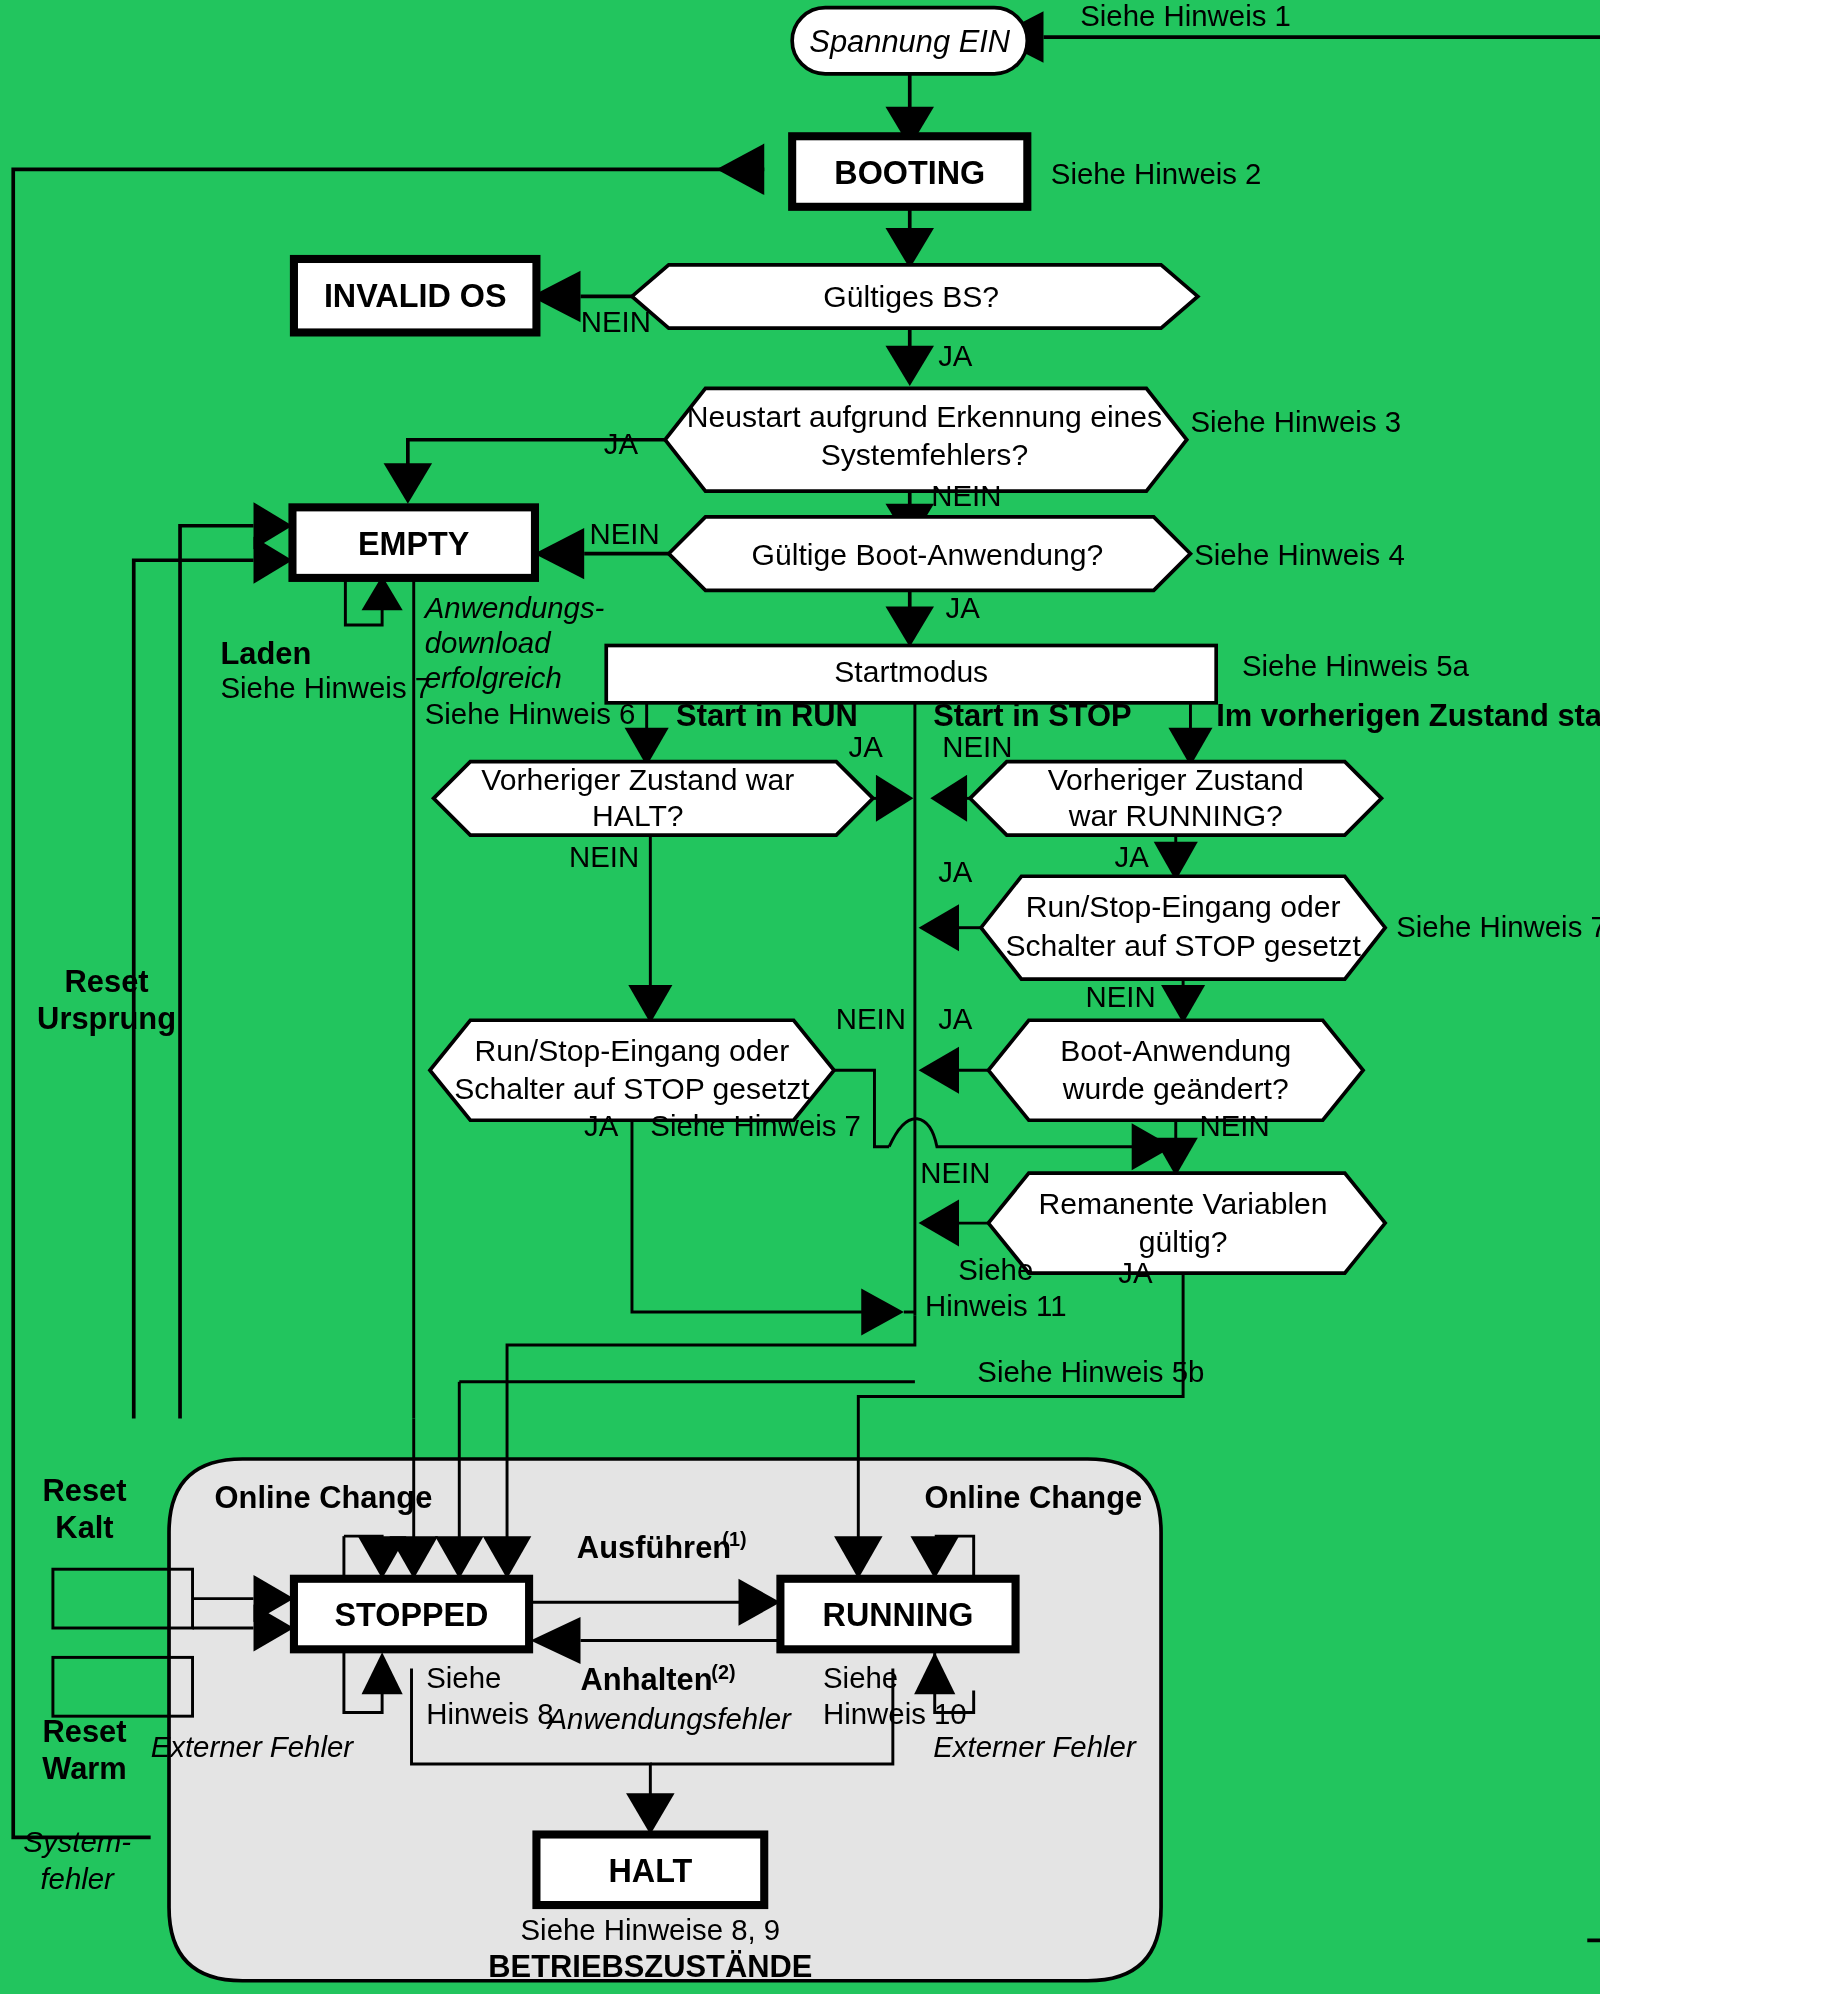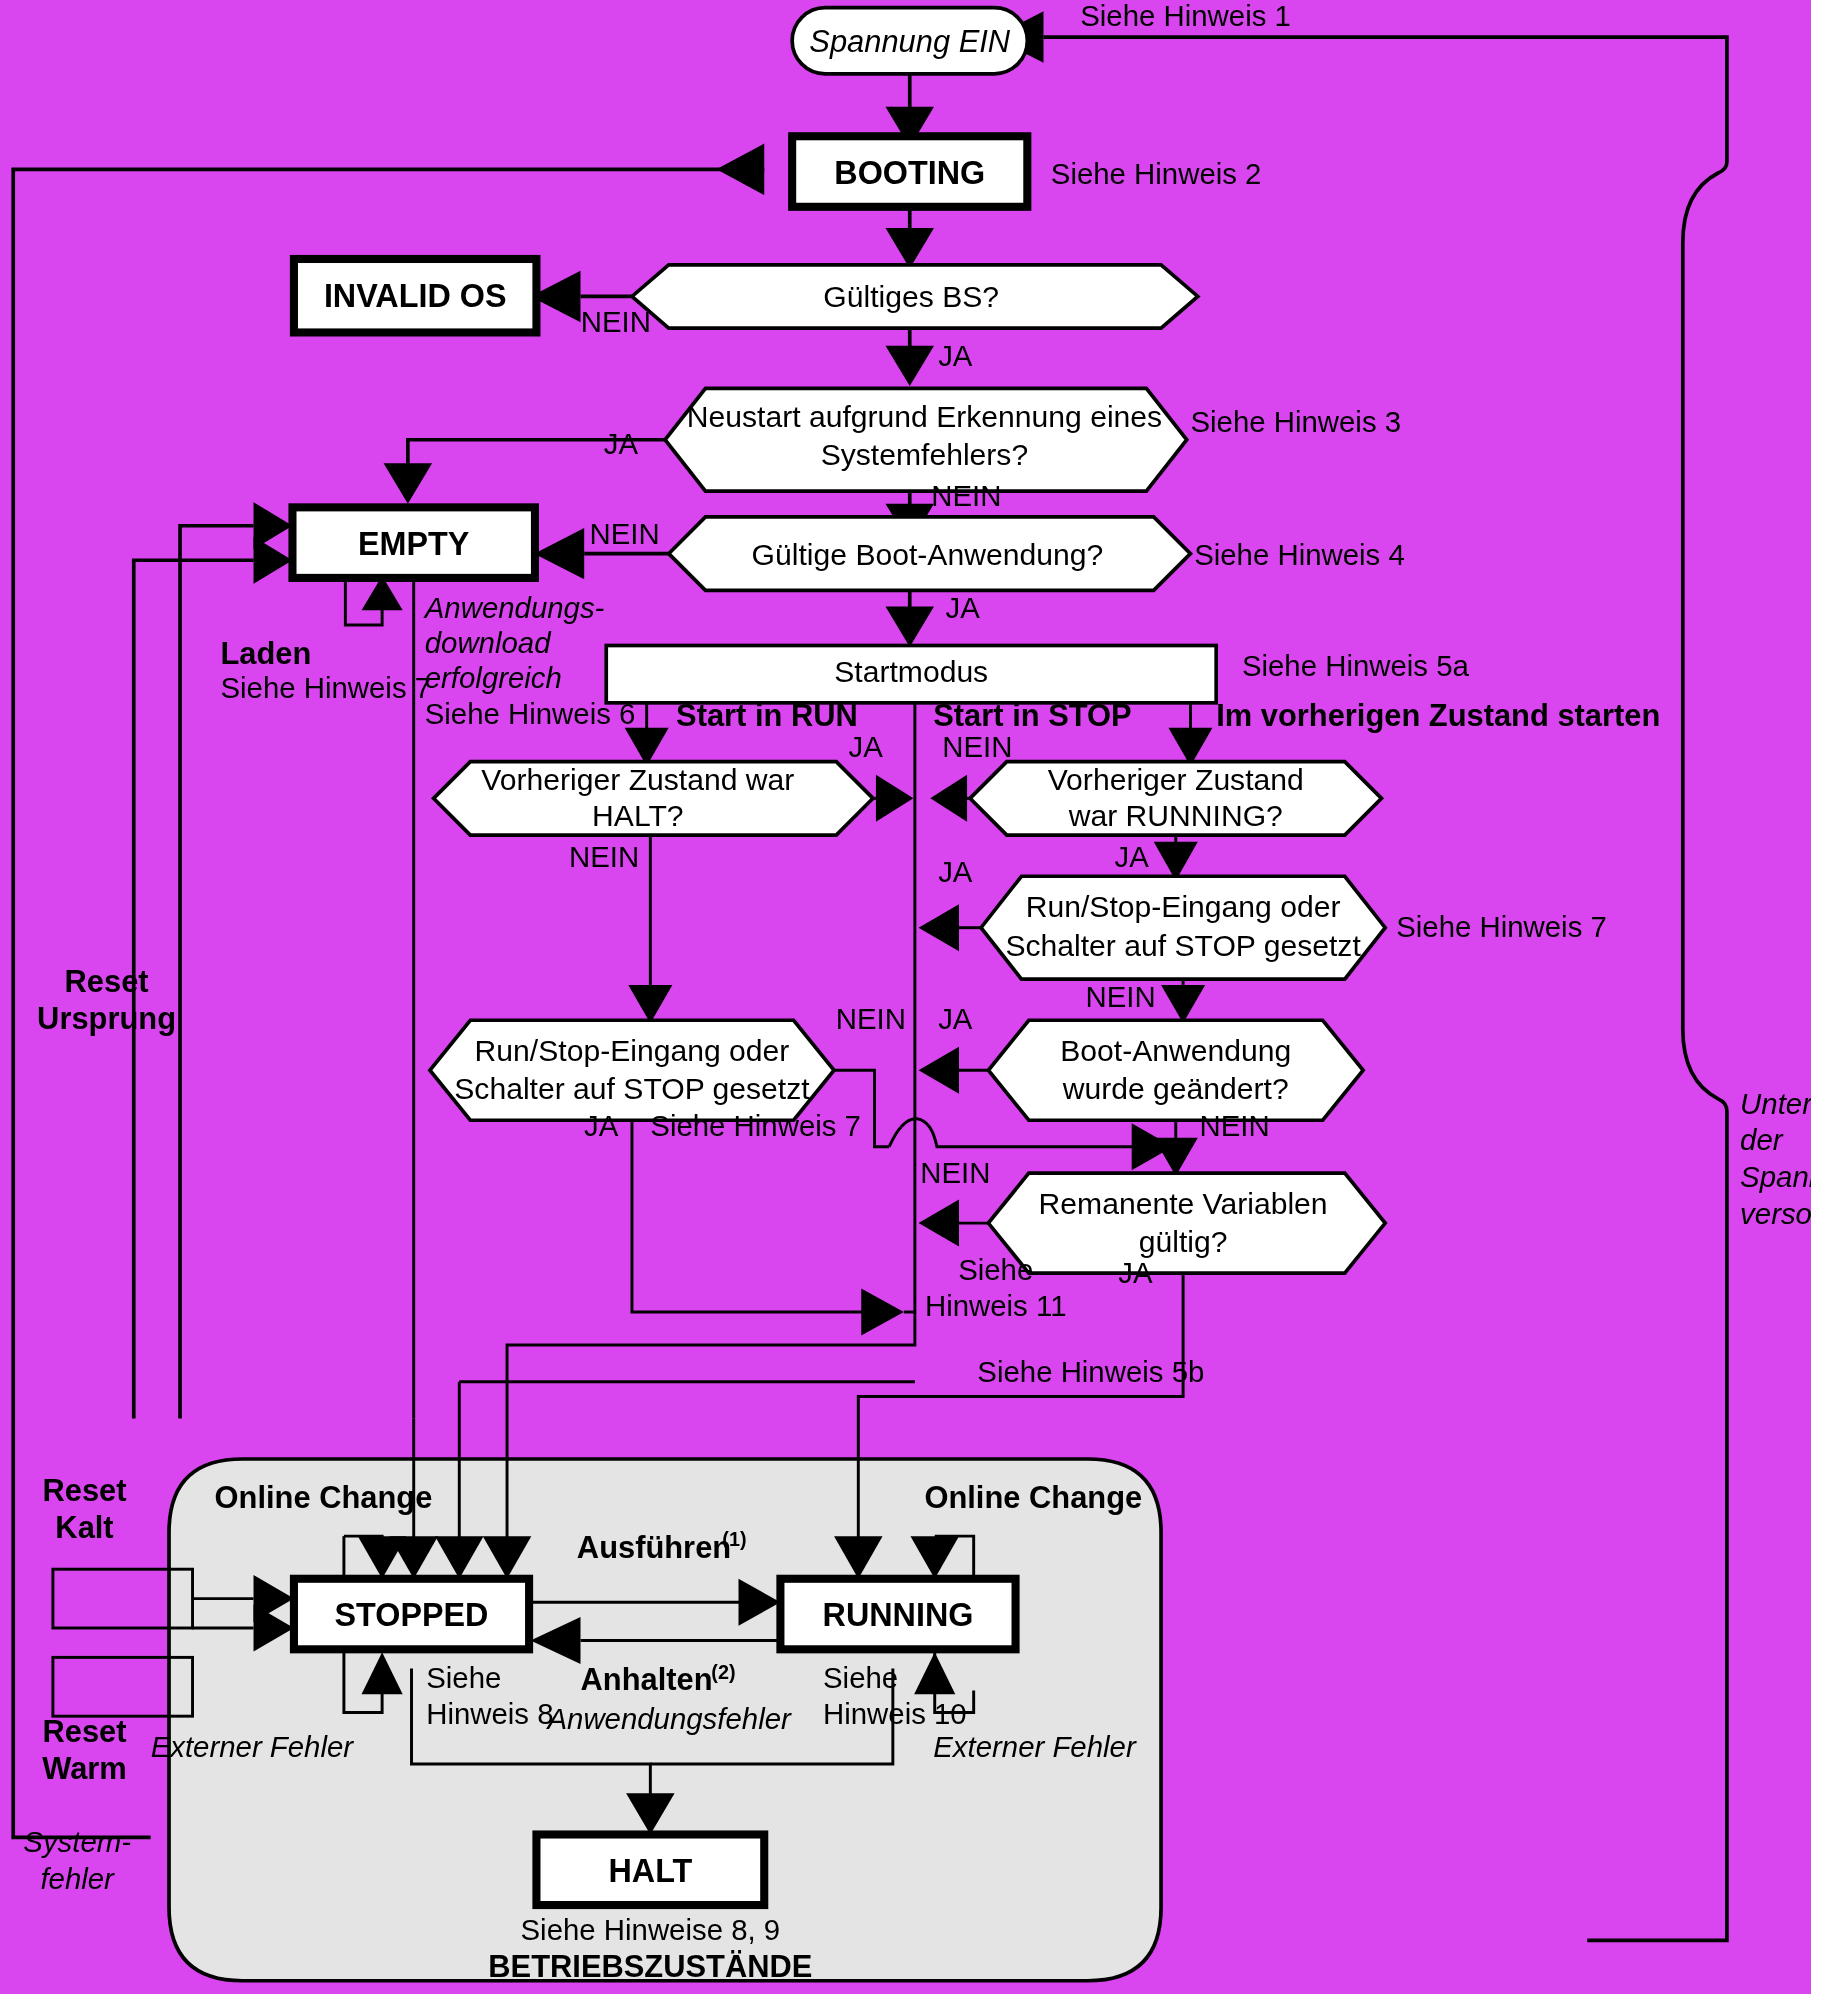--- a/index.html
+++ b/index.html
@@ -2,24 +2,24 @@
 <html style="font-size:11.8px"><head>
 <meta charset="utf-8">
 <style>
   html, body {
     margin: 0;
     padding: 0;
     background: #ffffff;
   }
   #diagram-root {
     position: relative;
-    width: 1811px;
+    width: 1600px;
     height: 1995px;
     font-family: "Liberation Sans", sans-serif;
-    background: #d946ef;
+    background: #22c55e;
     overflow: hidden;
   }
   svg.flow {
     position: absolute;
     top: 0; left: 0;
     width: 1843px;
     height: 1995px;
   }
   .ln { stroke: #000; stroke-width: 5; fill: none; }
   .ln-thin { stroke: #000; stroke-width: 4; fill: none; }

